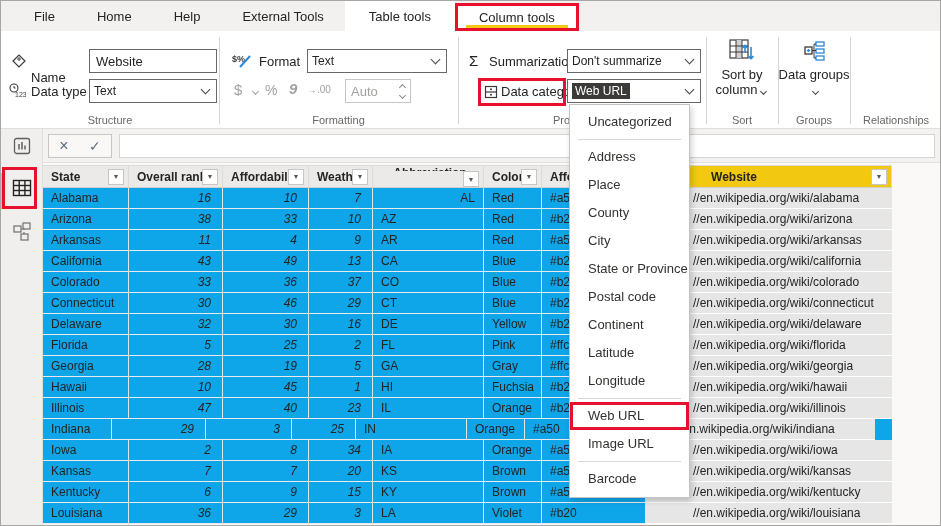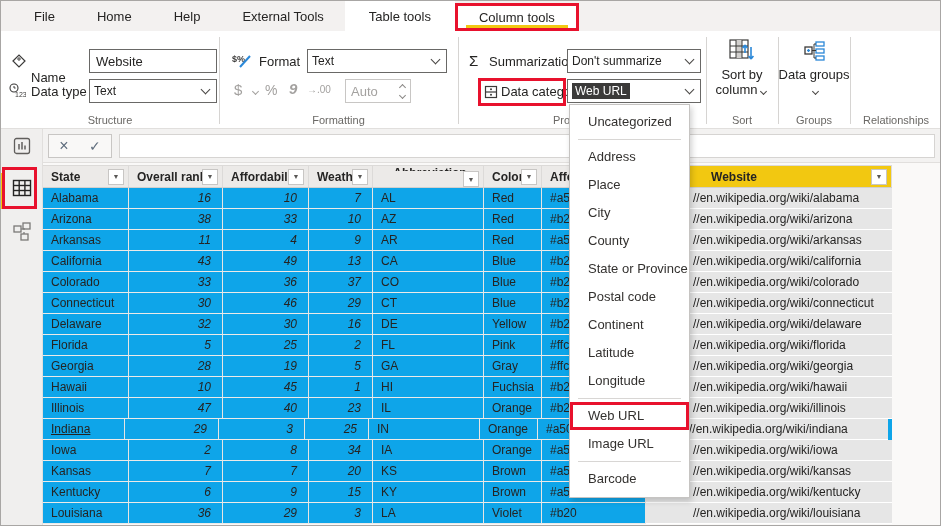--- a/index.html
+++ b/index.html
@@ -295,21 +295,21 @@
               <span>▼</span>
             </div>
           </div>
         </div>
       <div>
           <div class="trow">
             <div class="cell" style="width: 86px;">Alabama</div>
             <div class="cell num" style="width: 94px;">16</div>
             <div class="cell num" style="width: 86px;">10</div>
             <div class="cell num" style="width: 64px;">7</div>
-            <div class="cell" style="width: 111px;">AL</div>
+            <div class="cell" style="width: 111px; text-align: right;">AL</div>
             <div class="cell" style="width: 58px;">Red</div>
             <div class="cell" style="width: 104px;">#a50</div>
             <div class="cell csel" style="width: 246px;">//en.wikipedia.org/wiki/alabama</div>
           </div>
           <div class="trow">
             <div class="cell" style="width: 86px;">Arizona</div>
             <div class="cell num" style="width: 94px;">38</div>
             <div class="cell num" style="width: 86px;">33</div>
             <div class="cell num" style="width: 64px;">10</div>
             <div class="cell" style="width: 111px;">AZ</div>
@@ -401,21 +401,21 @@
             <div class="cell" style="width: 86px;">Illinois</div>
             <div class="cell num" style="width: 94px;">47</div>
             <div class="cell num" style="width: 86px;">40</div>
             <div class="cell num" style="width: 64px;">23</div>
             <div class="cell" style="width: 111px;">IL</div>
             <div class="cell" style="width: 58px;">Orange</div>
             <div class="cell" style="width: 104px;">#b20</div>
             <div class="cell csel" style="width: 246px;">//en.wikipedia.org/wiki/illinois</div>
           </div>
           <div class="trow">
-            <div class="cell" style="width: 82px; text-decoration: underline;">Indiana</div>
+            <div class="cell" style="width: 69px;">Indiana</div>
             <div class="cell num" style="width: 94px;">29</div>
             <div class="cell num" style="width: 86px;">3</div>
             <div class="cell num" style="width: 64px;">25</div>
             <div class="cell" style="width: 111px;">IN</div>
             <div class="cell" style="width: 58px;">Orange</div>
             <div class="cell" style="width: 104px;">#a50</div>
             <div class="cell csel" style="width: 246px;">//en.wikipedia.org/wiki/indiana</div>
           </div>
           <div class="trow">
             <div class="cell" style="width: 86px;">Iowa</div>
@@ -459,22 +459,22 @@
           </div>
         </div>
     </div>
   </div>
 
   <div class="ddmenu">
       <div class="menu-item">Uncategorized</div>
       <div class="menu-divider"></div>
       <div class="menu-item">Address</div>
       <div class="menu-item">Place</div>
+      <div class="menu-item">County</div>
       <div class="menu-item">City</div>
-      <div class="menu-item">County</div>
       <div class="menu-item">State or Province</div>
       <div class="menu-item">Postal code</div>
       <div class="menu-item">Continent</div>
       <div class="menu-item">Latitude</div>
       <div class="menu-item">Longitude</div>
       <div class="menu-divider"></div>
       <div class="menu-item highlighted">Web URL</div>
       <div class="menu-item">Image URL</div>
       <div class="menu-divider"></div>
       <div class="menu-item">Barcode</div>

